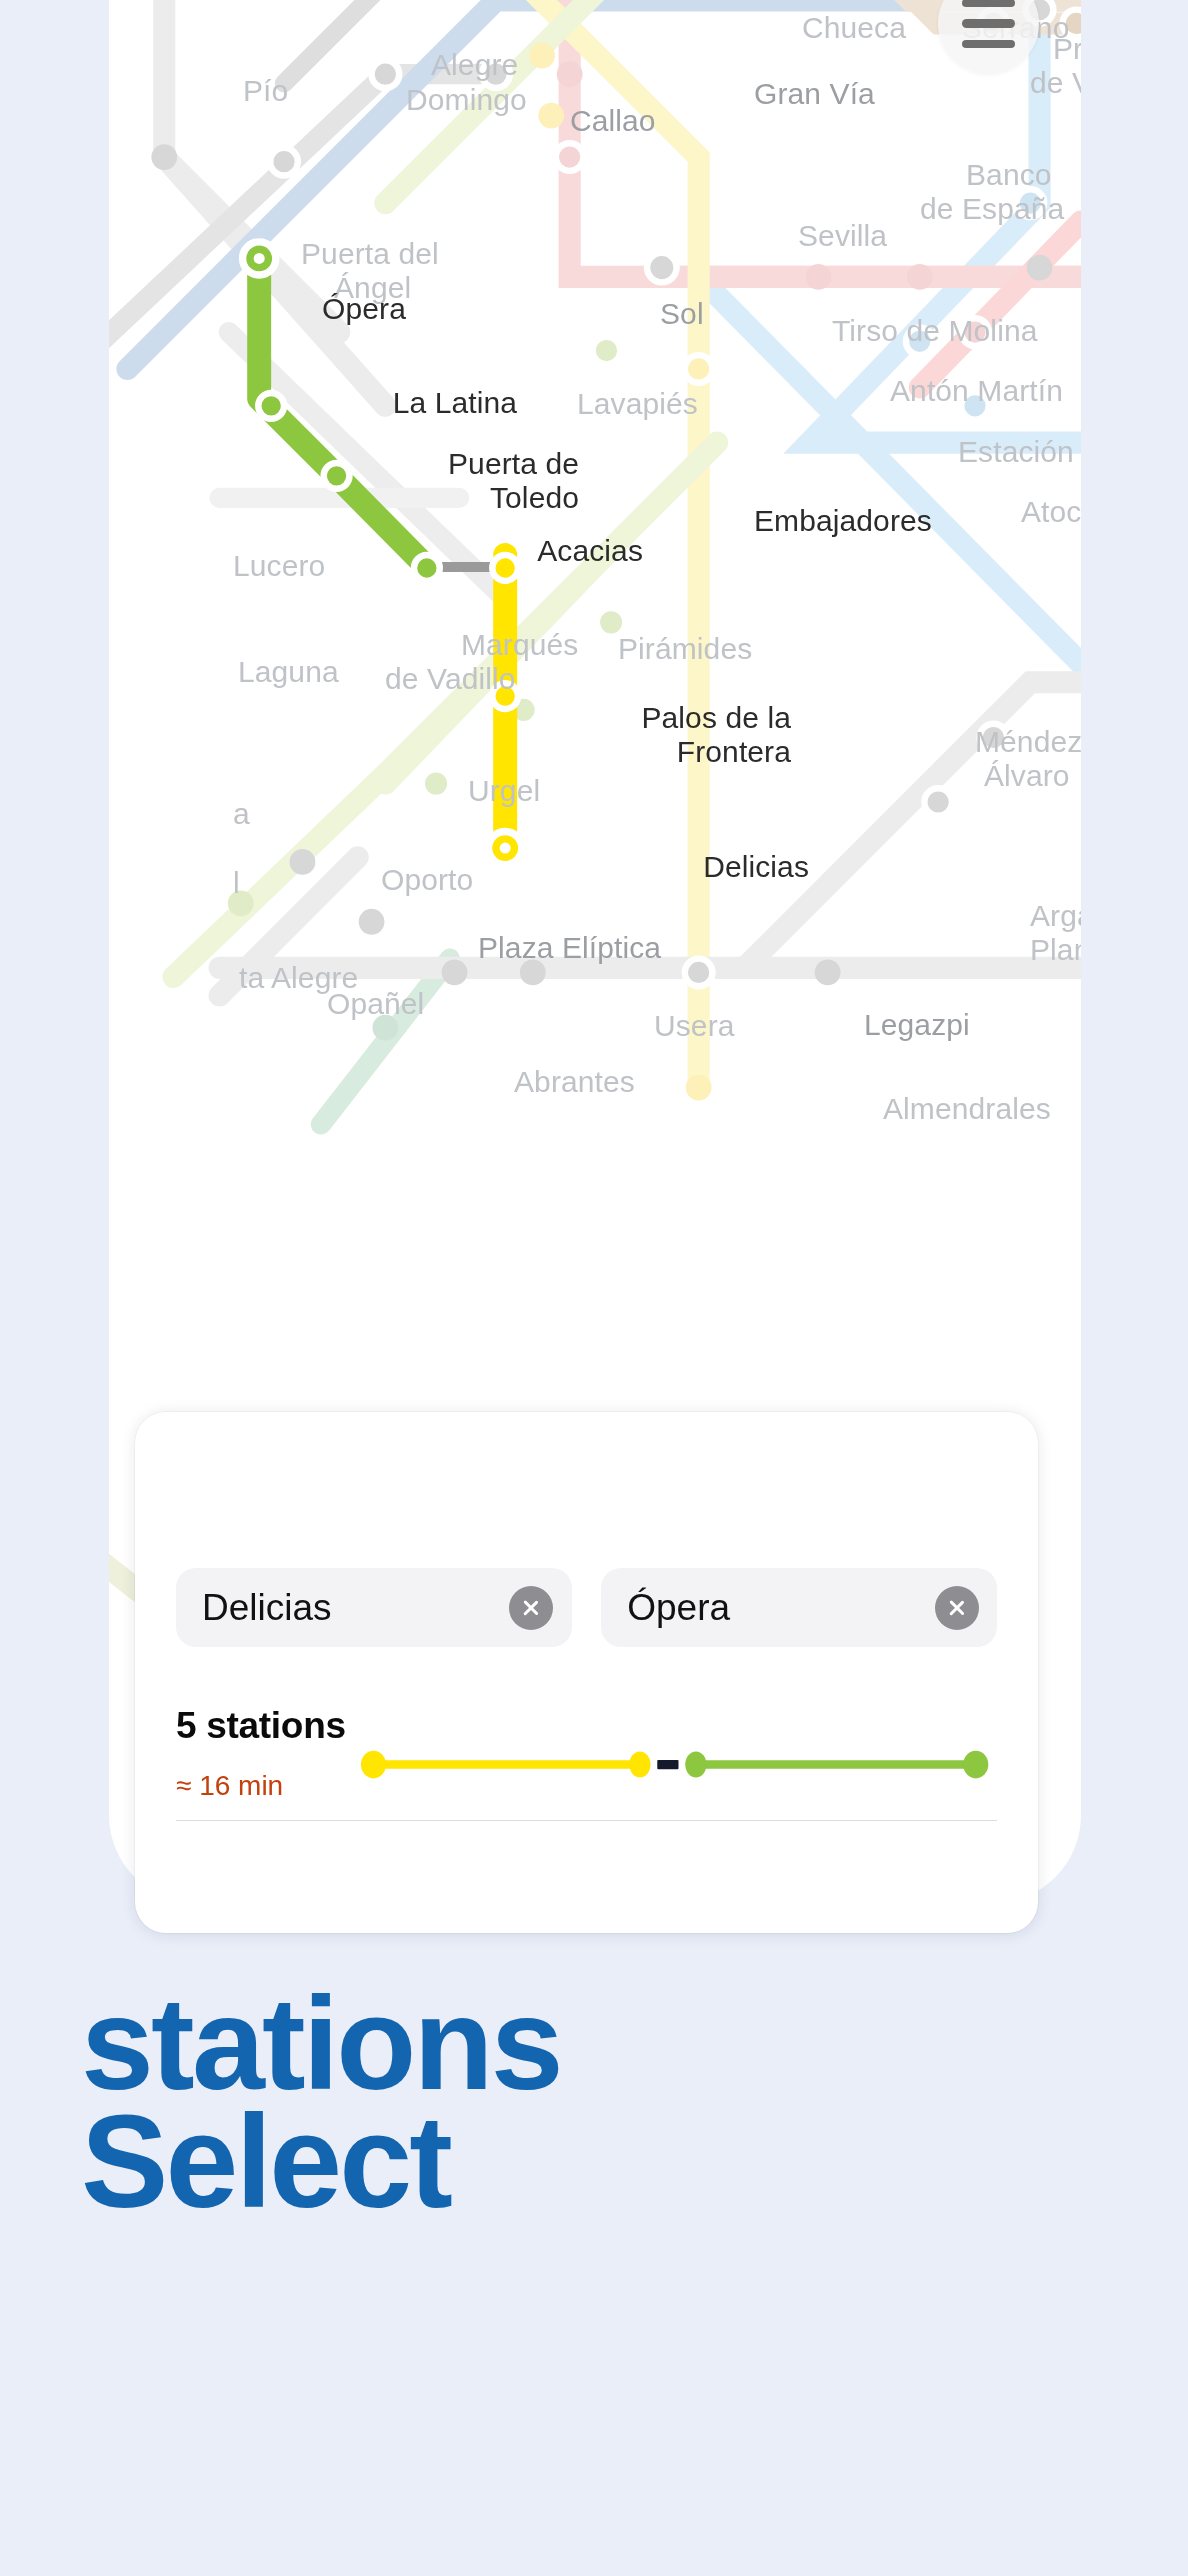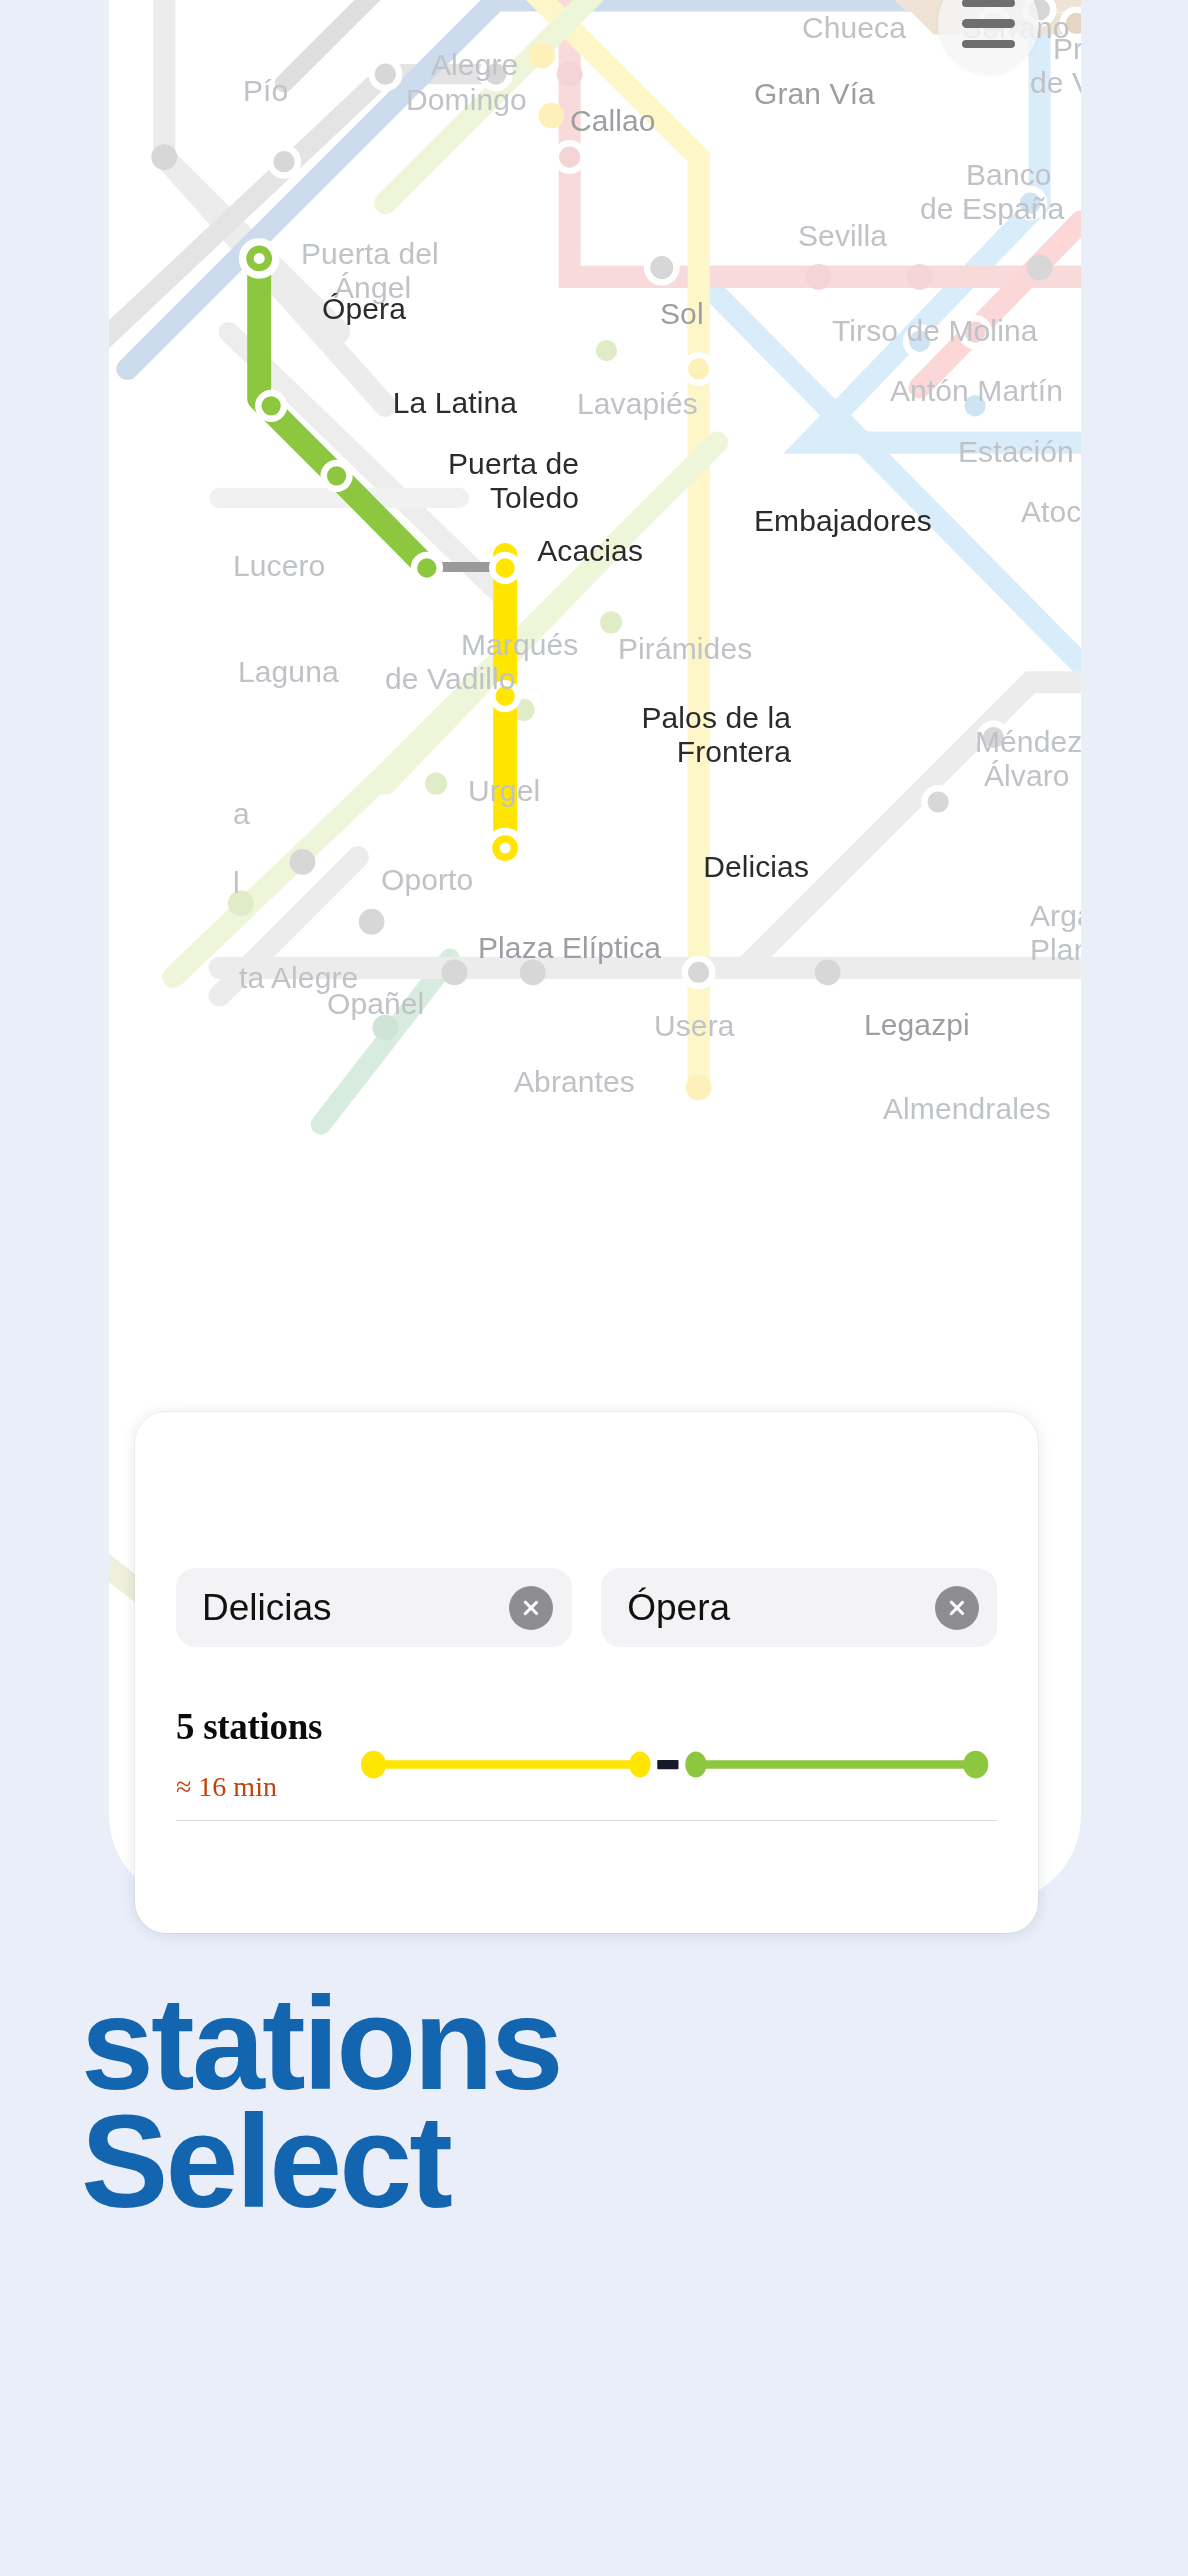--- a/index.html
+++ b/index.html
@@ -97,21 +97,21 @@
   }
   .field .val {
     flex:1 1 auto; font-size:37px; color:#111;
     white-space:nowrap; overflow:hidden;
   }
 
   #summary {
     position:absolute; left:41px; right:41px; top:293px;
     display:flex; align-items:flex-start;
   }
-  #sum-text { width:184px; flex:0 0 auto;font-family:Liberation Serif, serif; }
+  #sum-text { width:184px; flex:0 0 auto; }
   #sum-stations { font-size:37px; font-weight:bold; color:#0b0b0b; letter-spacing:-0.3px; }
   #sum-time { font-size:28px; color:#c2410c; margin-top:23px; }
   #sum-line { flex:1 1 auto; padding-top:41px; }
 
   #divider {
     position:absolute; left:41px; right:41px; top:408px;
     height:0.9px; background:#dcdcdc;
   }
 
   

